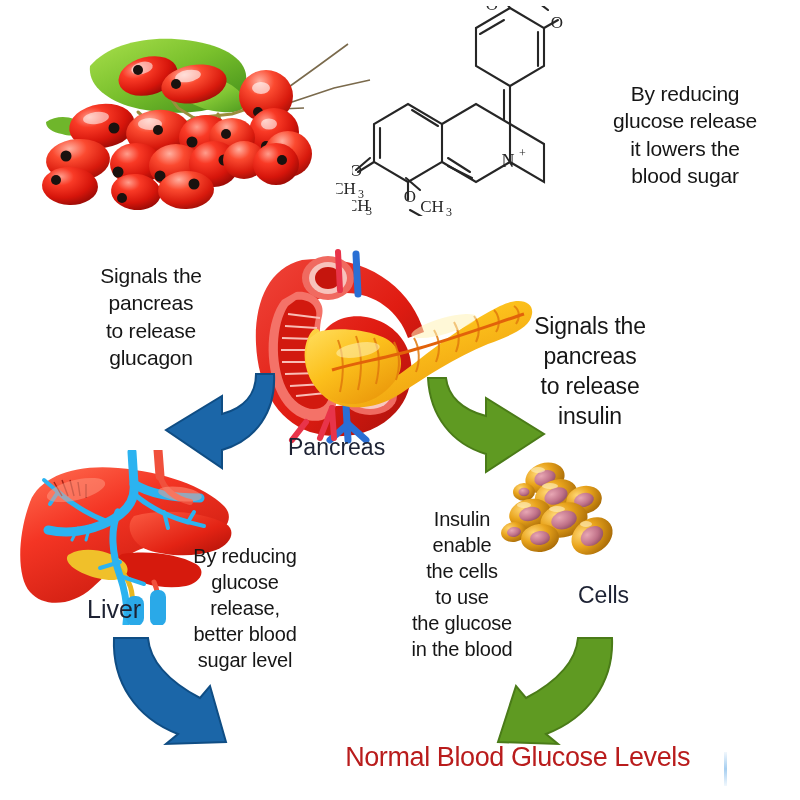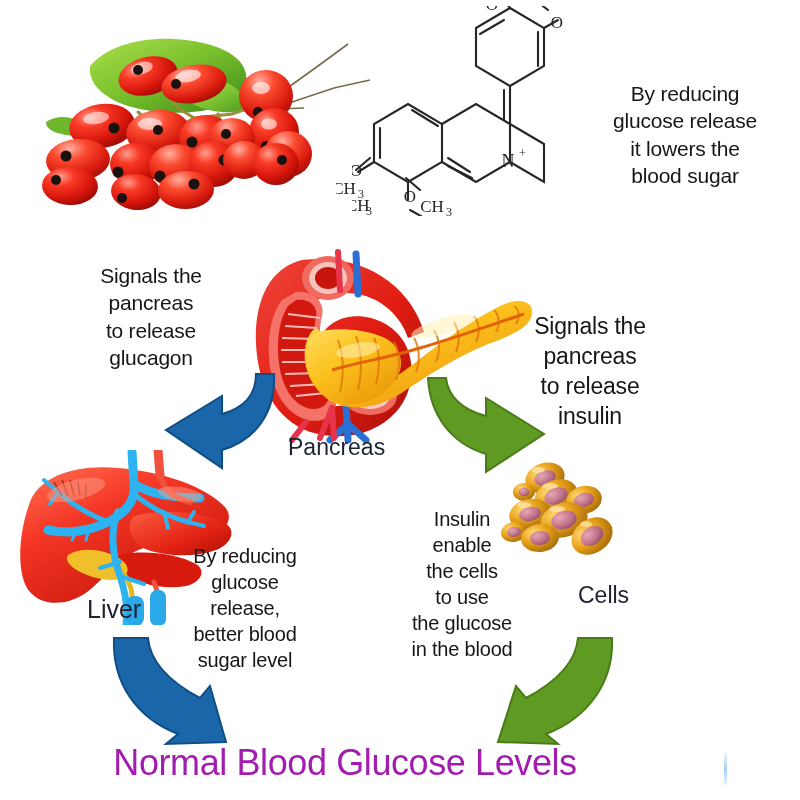--- a/index.html
+++ b/index.html
@@ -42,24 +42,24 @@
     letter-spacing: 0px;
   }
   #label-pancreas { left: 288px; top: 434px; }
   #label-liver    { left: 58px;  top: 595px; font-size: 25px; margin-left: 29px; }
   #label-cells    { left: 538px; top: 582px; font-size: 23px; margin-left: 40px; }
 
   #title-main {
     position: absolute;
     left: 0; top: 742px;
     width: 690px;
-    text-align: center;
-    font-size: 36px;
+    text-align: right;
+    font-size: 27px;
     font-weight: 400;
-    color: #a21caf;
+    color: #b91c1c;
     letter-spacing: -0.4px;
   }
 
   
   #artifact-line {
     position: absolute;
     left: 724px; top: 752px;
     width: 3px; height: 34px;
     background: linear-gradient(to bottom, rgba(165,205,240,0.15), rgba(150,198,238,0.85), rgba(165,205,240,0.15));
   }

